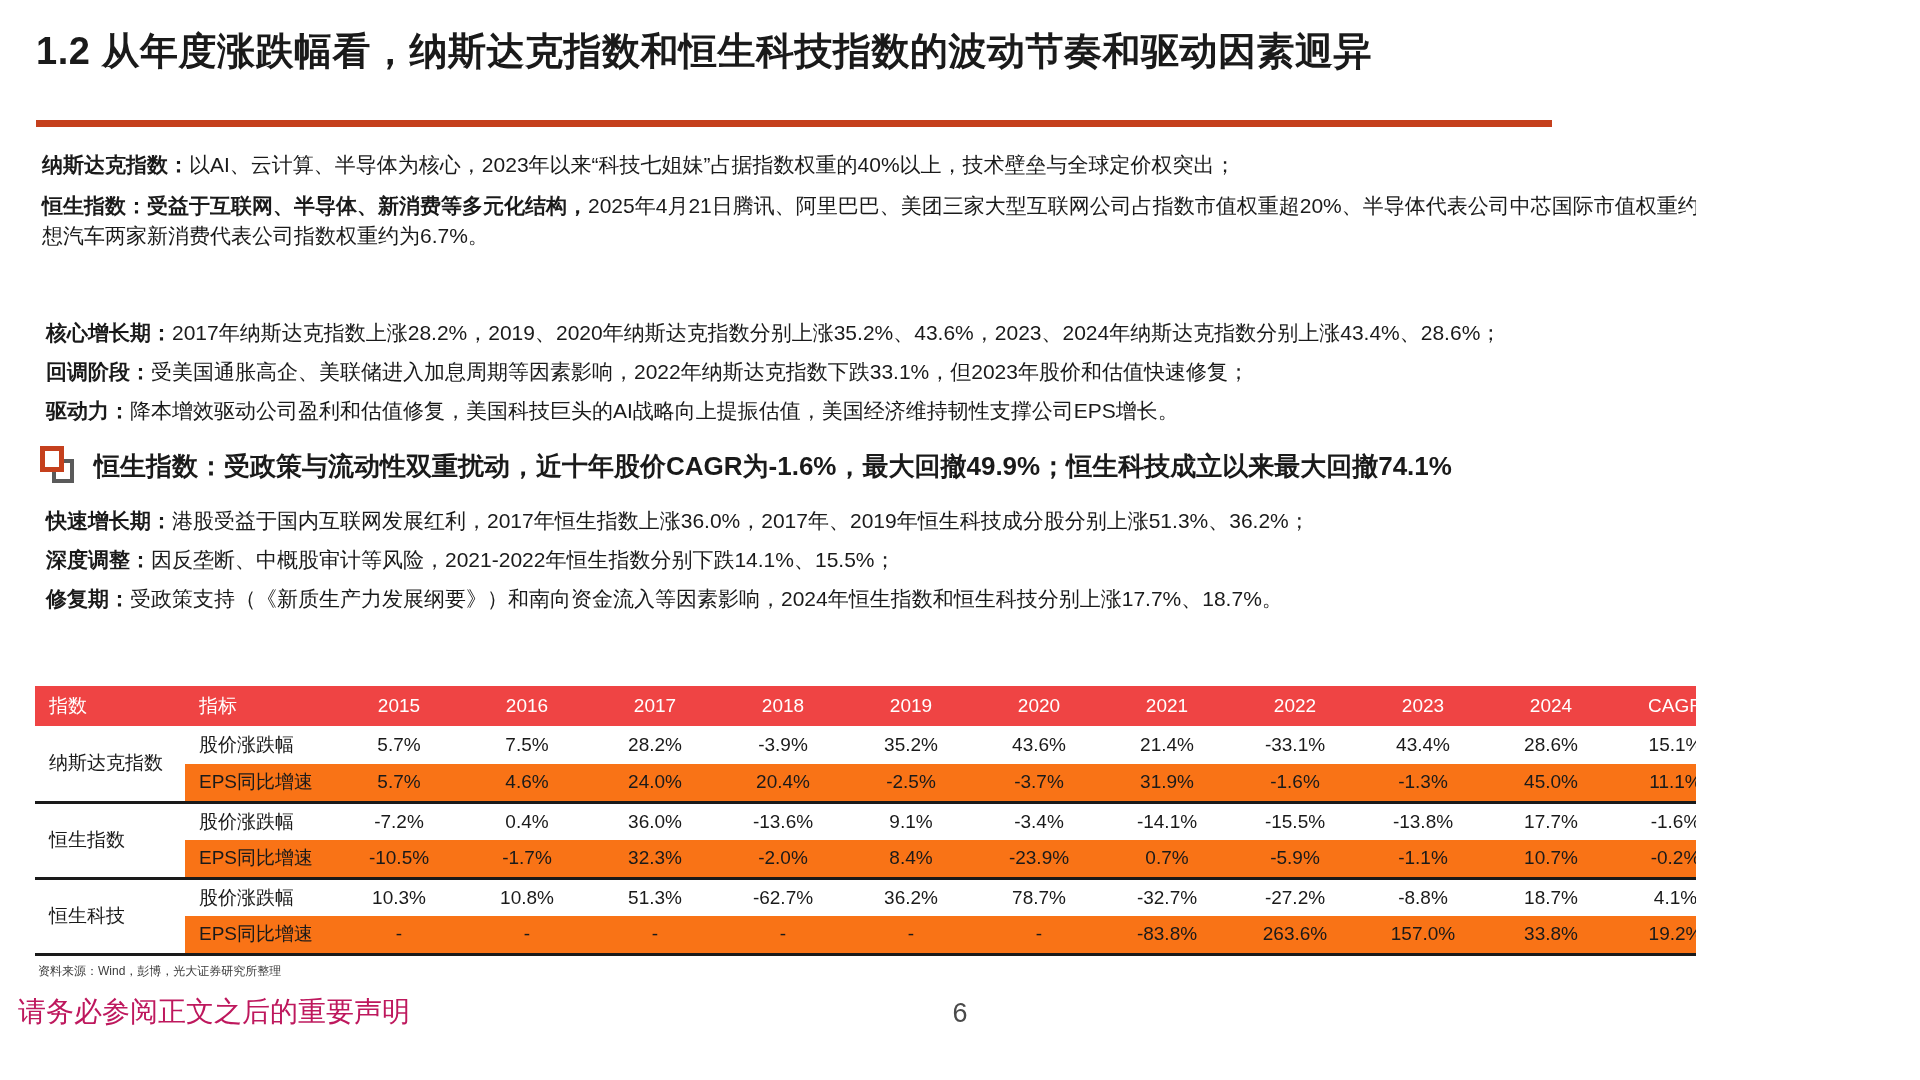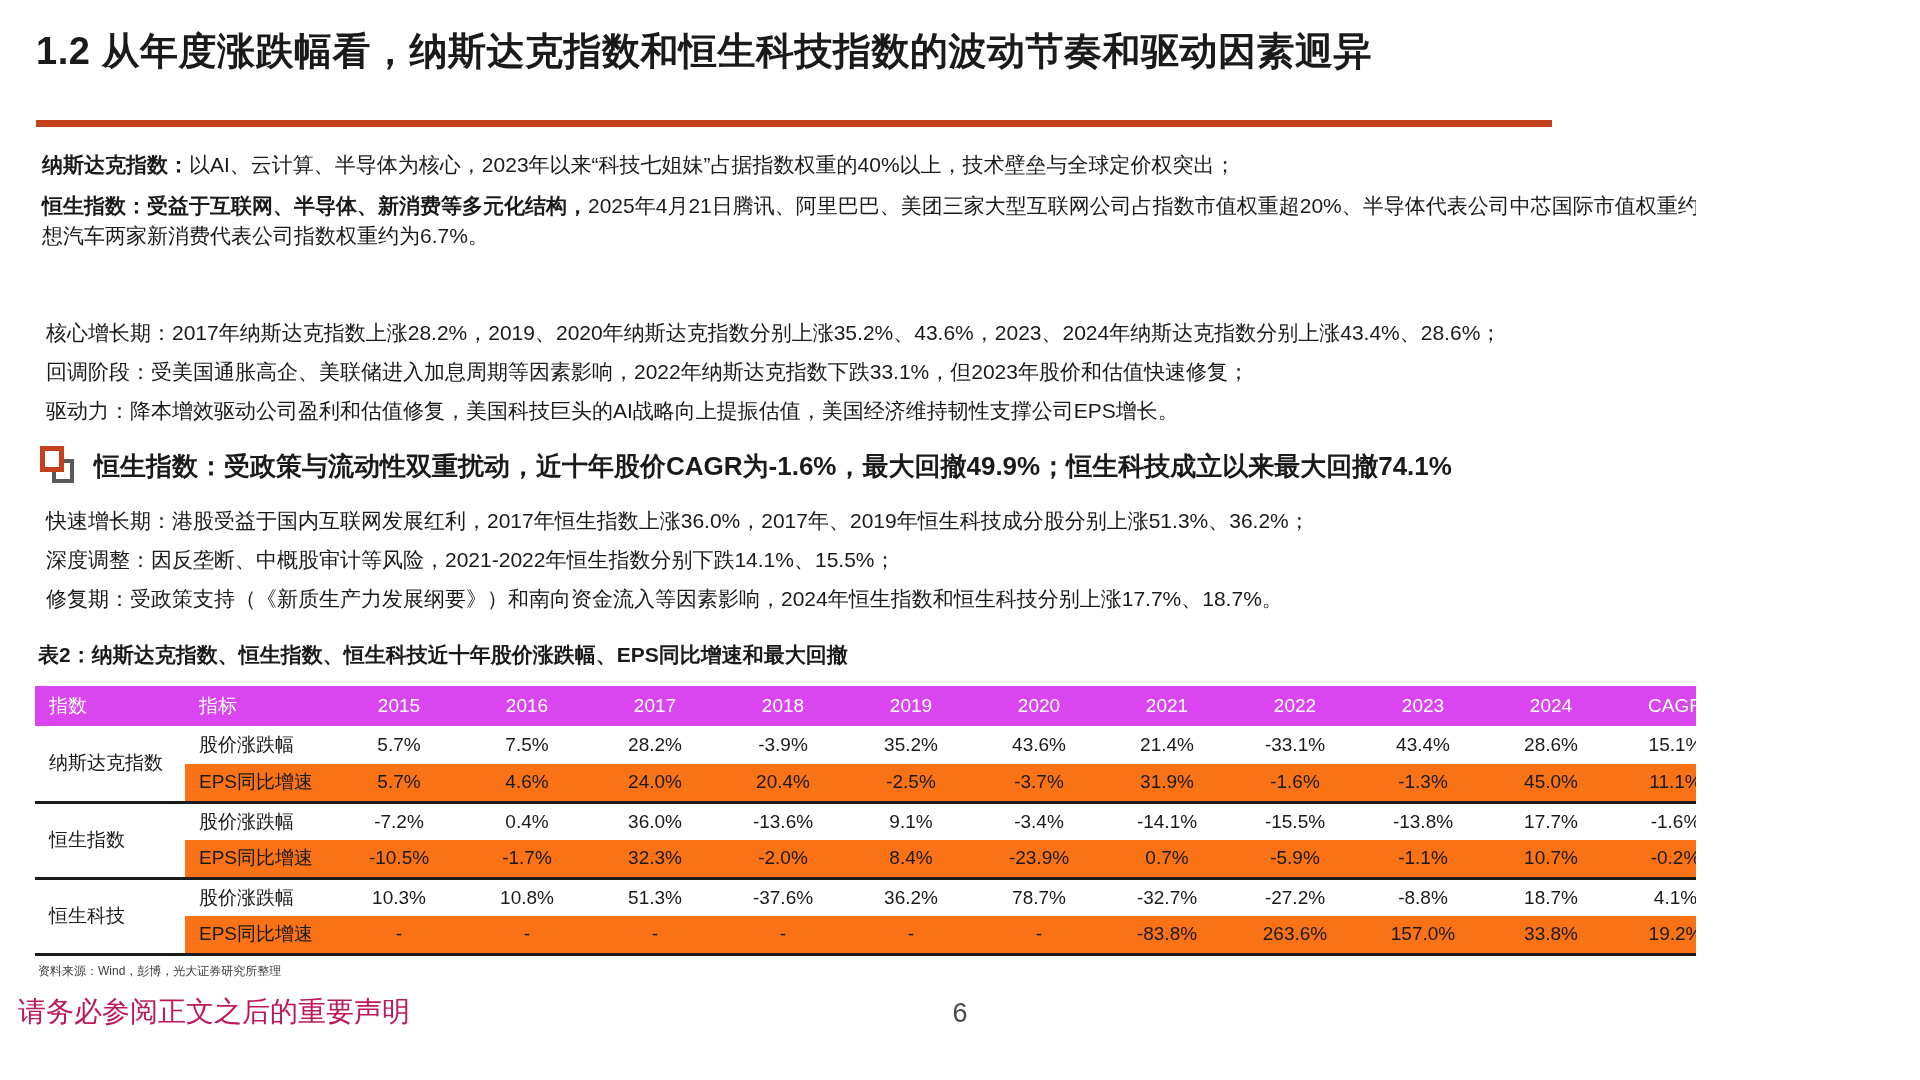--- a/index.html
+++ b/index.html
@@ -31,29 +31,29 @@
   .sec-head { position:absolute; left:40px; display:flex; align-items:center; gap:16px; }
   .sec-head .htxt { font-size:26px; font-weight:700; }
   .bullet-icon { position:relative; width:38px; height:40px; flex:0 0 38px; }
   .bullet-icon .sq2 { position:absolute; left:12px; top:13px; width:22px; height:24px; border:4px solid #5a5a5a; }
   .bullet-icon .sq1 { position:absolute; left:0; top:0; width:24px; height:26px; border:5px solid #c5401d; background:#fff; }
   .sec1-head { top:258px; }
   .sec2-head { top:446px; }
 
   .points { position:absolute; left:46px; width:1840px; font-size:21px; line-height:29px; }
   .points p { margin-bottom:10px; }
-  .points b { font-weight:400; }
+  .points b { font-weight:700; }
   .sec1-points { top:318px; }
   .sec2-points { top:506px; }
 
   
   .table-title { position:absolute; left:38px; top:641px; font-size:21px; font-weight:700; }
   .tbl-wrap { position:absolute; left:35px; top:686px; }
   table { border-collapse:collapse; table-layout:fixed; width:1826px; border-bottom:3px solid #1a1a1a; }
-  thead th { background:#d946ef; color:#fff; font-weight:400; font-size:19px; height:40px; text-align:center; }
+  thead th { background:#ef4444; color:#fff; font-weight:400; font-size:19px; height:40px; text-align:center; }
   thead th.l { text-align:left; padding-left:14px; }
   tbody td { font-size:19px; height:38px; text-align:center; color:#1a1a1a; }
   tbody td.l { text-align:left; padding-left:14px; }
   tbody tr.alt td.shade { background:#f97316; }
   tbody tr.sep td { border-top:3px solid #1a1a1a; }
   .src { position:absolute; left:38px; top:963px; font-size:12px; color:#3c3c3c; }
 
   
   .disclaimer { position:absolute; left:18px; top:993px; font-size:28px; color:#be185d; }
   .pageno { position:absolute; left:0; top:998px; width:1920px; text-align:center; font-size:27px; color:#4a4a4a; }
@@ -85,21 +85,20 @@
         <div class="sq1"></div>
       </div>
     <div class="htxt">恒生指数：受政策与流动性双重扰动，近十年股价CAGR为-1.6%，最大回撤49.9%；恒生科技成立以来最大回撤74.1%</div>
   </div>
   <div class="points sec2-points">
     <p><b>快速增长期：</b><span>港股受益于国内互联网发展红利，2017年恒生指数上涨36.0%，2017年、2019年恒生科技成分股分别上涨51.3%、36.2%；</span></p>
     <p><b>深度调整：</b><span>因反垄断、中概股审计等风险，2021-2022年恒生指数分别下跌14.1%、15.5%；</span></p>
     <p><b>修复期：</b><span>受政策支持（《新质生产力发展纲要》）和南向资金流入等因素影响，2024年恒生指数和恒生科技分别上涨17.7%、18.7%。</span></p>
   </div>
 
-  <div class="table-title">表2：纳斯达克指数、恒生指数、恒生科技近十年股价涨跌幅、EPS同比增速和最大回撤</div>
 
   <div class="tbl-wrap">
     <table>
       <colgroup>
         <col style="width:150px">
           <col style="width:150px">
         <col style="width:128px">
           <col style="width:128px">
           <col style="width:128px">
           <col style="width:128px">
@@ -192,21 +191,21 @@
             <td class="shade">10.7%</td>
             <td class="shade">-0.2%</td>
             <td class="shade"></td>
           </tr>
           <tr class="sep">
             <td rowspan="2" class="l">恒生科技</td>
             <td class="l shade">股价涨跌幅</td>
             <td class="shade">10.3%</td>
             <td class="shade">10.8%</td>
             <td class="shade">51.3%</td>
-            <td class="shade">-37.6%</td>
+            <td class="shade">-62.7%</td>
             <td class="shade">36.2%</td>
             <td class="shade">78.7%</td>
             <td class="shade">-32.7%</td>
             <td class="shade">-27.2%</td>
             <td class="shade">-8.8%</td>
             <td class="shade">18.7%</td>
             <td class="shade">4.1%</td>
             <td class="shade">74.1%</td>
           </tr>
           <tr class="alt">

